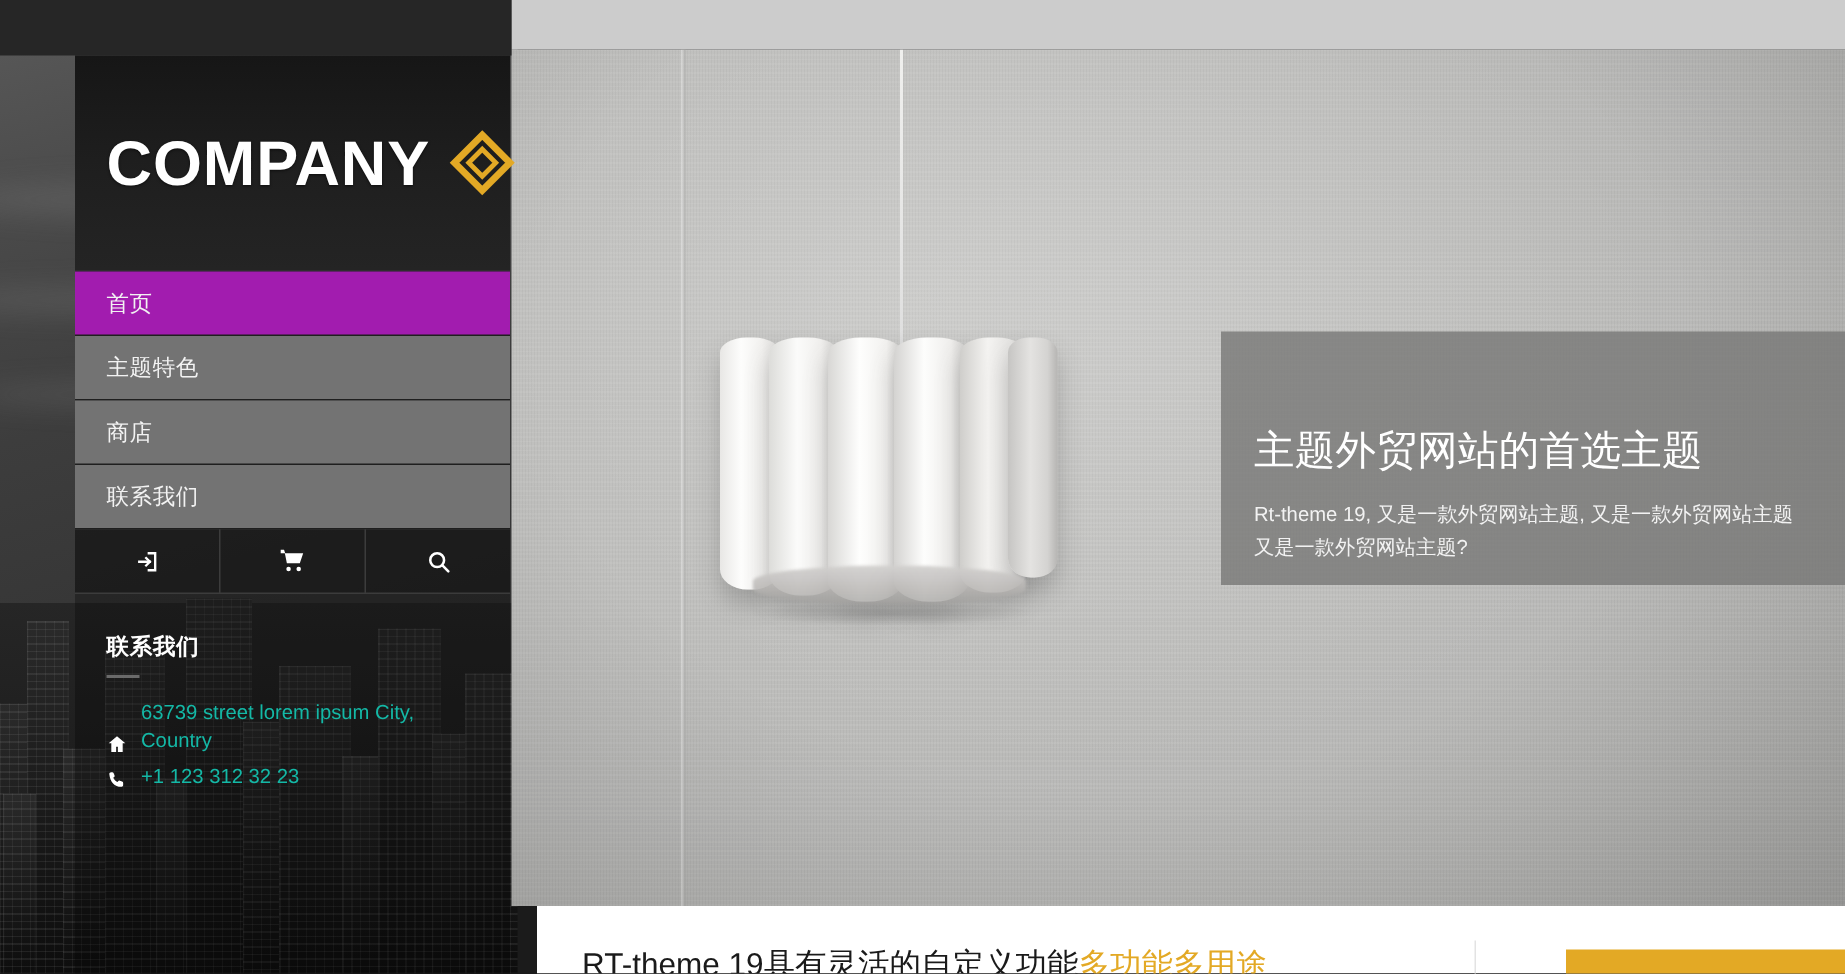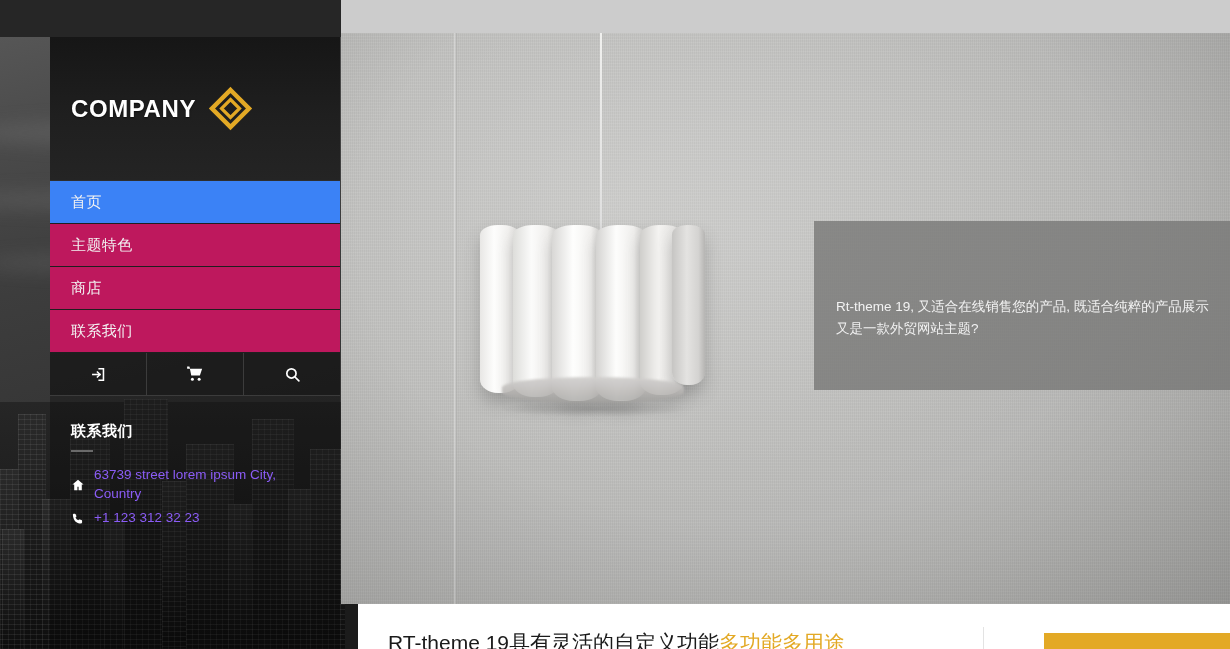--- a/index.html
+++ b/index.html
@@ -133,57 +133,57 @@
   .sidebar {
     position:absolute; left:50px; top:37px; width:290px; height:612px;
     z-index:7;
   }
   .sb-logo {
     height:144px; background:linear-gradient(to bottom,#161616 0%,#1f1f1f 55%,#242424 100%);
     display:flex; align-items:center; padding-left:21px;
     border-bottom:1px solid #2e2e2e;
   }
   .sb-logo .logo-text {
-    font-size:24px; font-weight:700; color:#ffffff; letter-spacing:.6px;
+    font-size:42px; font-weight:700; color:#ffffff; letter-spacing:.6px;
     text-shadow:0 1px 2px rgba(0,0,0,.6);
   }
   .sb-logo .logo-mark {
     margin-left:12px; width:45px; height:45px; position:relative;
   }
 
   .sb-nav { background:#0c0c0c; }
   .nav-item {
     height:43px; display:flex; align-items:center; padding-left:21px;
     border-bottom:1px solid #1f1f1f;
     color:#f2f2f2; font-size:15px; letter-spacing:.4px;
   }
-  .nav-item.active { background:#3b82f6; }
-  .nav-item:not(.active) { background:#be185d; }
+  .nav-item.active { background:#a21caf; }
+  .nav-item:not(.active) { background:#737373; }
 
   .sb-icons {
     display:flex; height:43px; border-bottom:1px solid rgba(255,255,255,.14);
     background:rgba(8,8,8,.55);
   }
   .sb-icons .ic {
     flex:1; display:flex; align-items:center; justify-content:center;
     border-right:1px solid rgba(255,255,255,.14);
     color:#ffffff;
   }
   .sb-icons .ic:last-child { border-right:none; }
 
   .sb-contact { padding:26px 21px 0 21px; background:rgba(6,6,6,.34); height:100%; }
   .sb-contact h3 {
     font-size:15px; color:#ffffff; font-weight:700; letter-spacing:.5px;
   }
   .sb-contact .rule {
     width:22px; height:2px; background:#6a6a6a; margin:9px 0 13px 0;
   }
   .cline {
-    display:flex; align-items:center; gap:9px; margin-bottom:5px;
-    color:#8b5cf6; font-size:13.5px; line-height:1.42;
+    display:flex; align-items:flex-end; gap:9px; margin-bottom:5px;
+    color:#14b8a6; font-size:13.5px; line-height:1.42;
   }
   .cline .gi { width:14px; flex:0 0 14px; margin-top:2px; color:#ffffff; }
   .cline .ctxt { max-width:222px; }
 
   svg { display:block; }
 </style>
 </head>
 <body>
 
 <div id="page">
@@ -226,23 +226,24 @@
     </div>
     <div class="vig"></div>
   </div>
 
   <div class="topbar-light"></div>
   <div class="topbar-dark"></div>
 
   <div class="hero-caption">
     <h1>
       <br>
+      <span>主题外贸网站的首选主题</span>
     </h1>
     <p>
-      <span>Rt-theme 19, 又适合在线销售您的产品, 既适合纯粹的产品展示</span><br>
+      <span>Rt-theme 19, 又是一款外贸网站主题, 又是一款外贸网站主题</span><br>
       <span>又是一款外贸网站主题?</span>
     </p>
   </div>
 
   <div class="bottom-white">
     <div class="bw-heading">
       <span>RT-theme 19具有灵活的自定义功能</span><span class="accent">多功能多用途</span>
     </div>
     <div class="bw-divider"></div>
     <div class="bw-button"></div>

